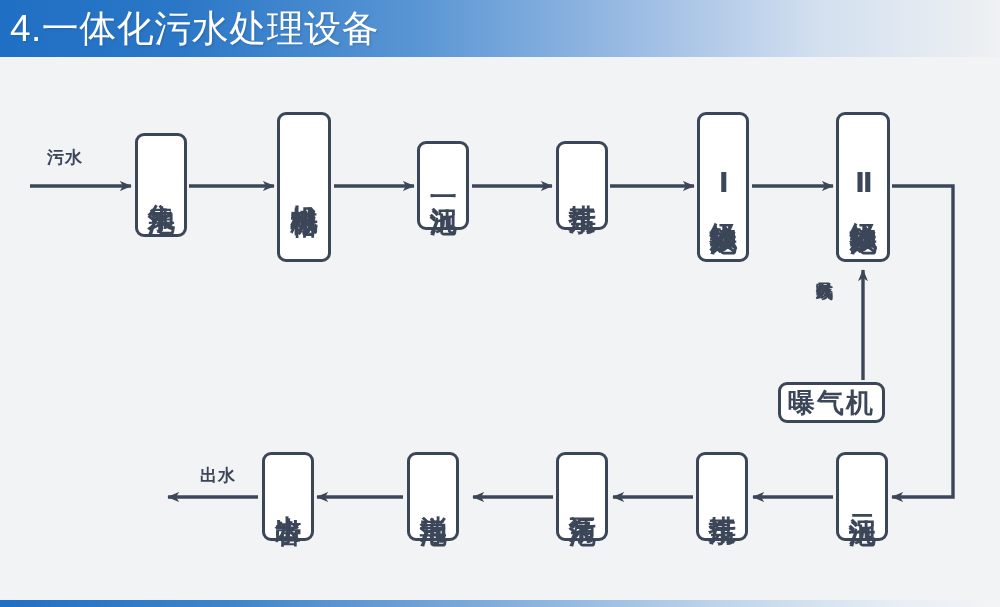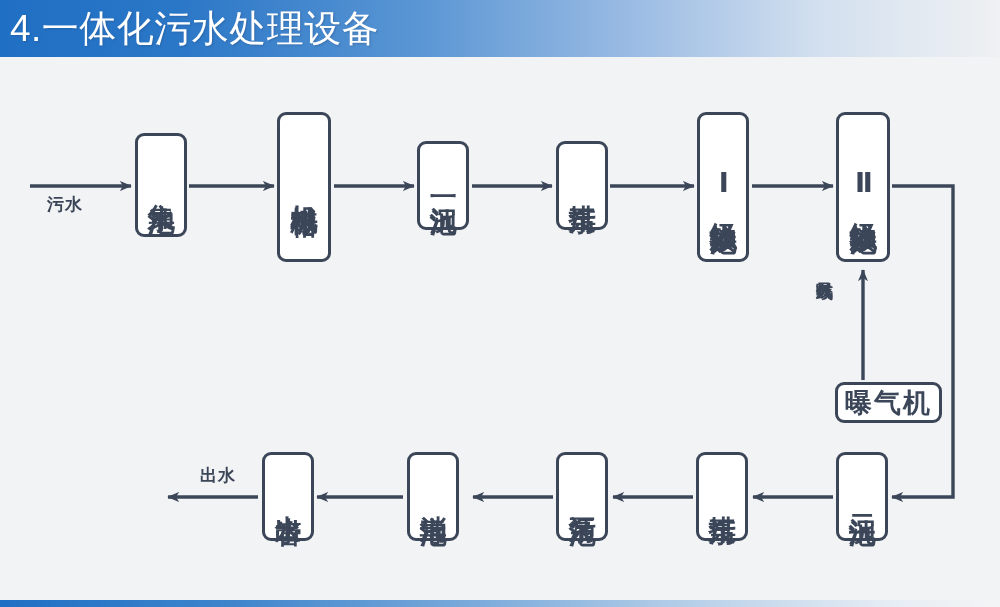--- a/index.html
+++ b/index.html
@@ -143,33 +143,33 @@
   <div class="node vertical" style="left:277px; top:55px;  width:54px;  height:150px;">机械栅格</div>
 
   <div class="node vertical" style="left:417px; top:84px;  width:52px;  height:89px;">一沉池</div>
 
   <div class="node vertical" style="left:556px; top:84px;  width:52px;  height:89px;">排污泵</div>
 
   <div class="node vertical" style="left:697px; top:55px;  width:52px;  height:150px;">Ⅰ级接触池</div>
 
   <div class="node vertical" style="left:836px; top:55px;  width:54px;  height:150px;">Ⅱ级接触池</div>
 
-  <div class="node horizontal" style="left:835px; top:325px; width:107px; height:41px;">曝气机</div>
+  <div class="node horizontal" style="left:778px; top:325px; width:107px; height:41px;">曝气机</div>
 
   <div class="node vertical" style="left:836px; top:395px; width:52px;  height:89px;">二沉池</div>
 
   <div class="node vertical" style="left:696px; top:395px; width:52px;  height:89px;">排污泵</div>
 
   <div class="node vertical" style="left:556px; top:395px; width:52px;  height:89px;">污泵池</div>
 
   <div class="node vertical" style="left:407px; top:395px; width:52px;  height:89px;">消毒池</div>
 
   <div class="node vertical" style="left:262px; top:395px; width:52px;  height:89px;">出水管</div>
 
-  <div class="edge-label" style="left:47px; top:89px;margin-top:47px;">污水</div>
+  <div class="edge-label" style="left:47px; top:89px;">污水</div>
 
   <div class="edge-label" style="left:200px; top:407px;">出水</div>
 
   <div class="edge-label vertical" style="left:816px; top:212px; height:90px;">鼓风曝气</div>
 
 </div>
 
 <div id="footer-bar"></div>
 
 </body></html>

